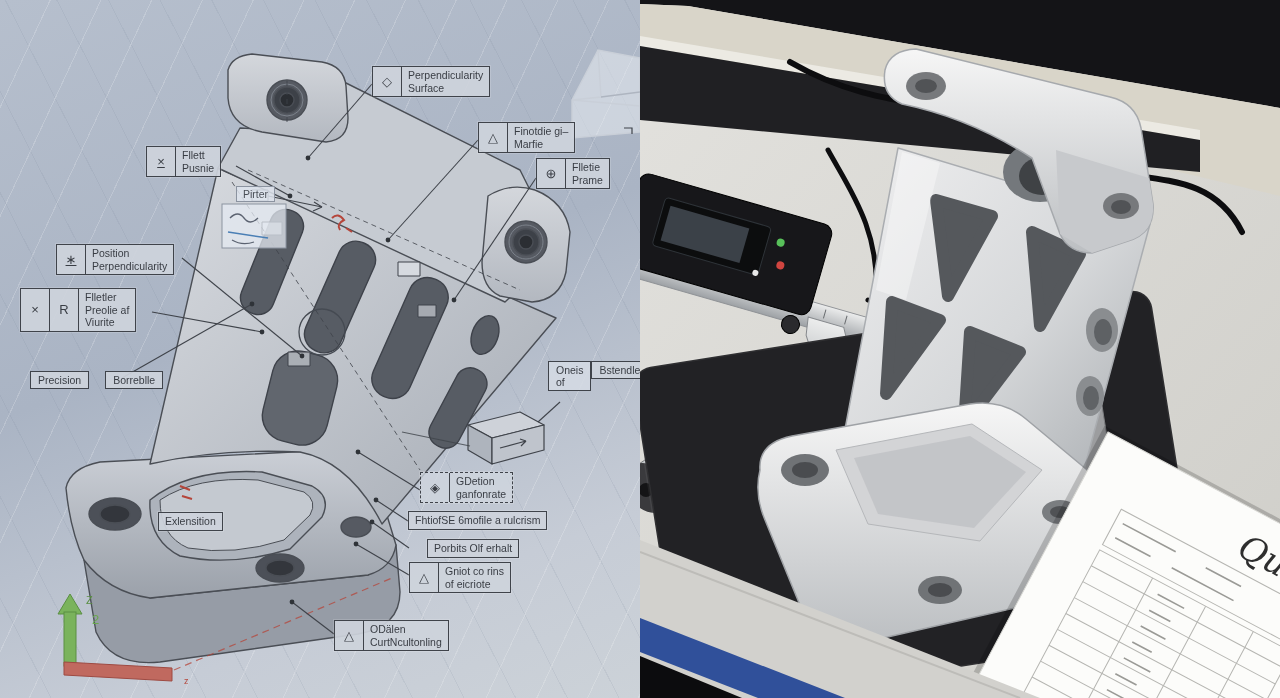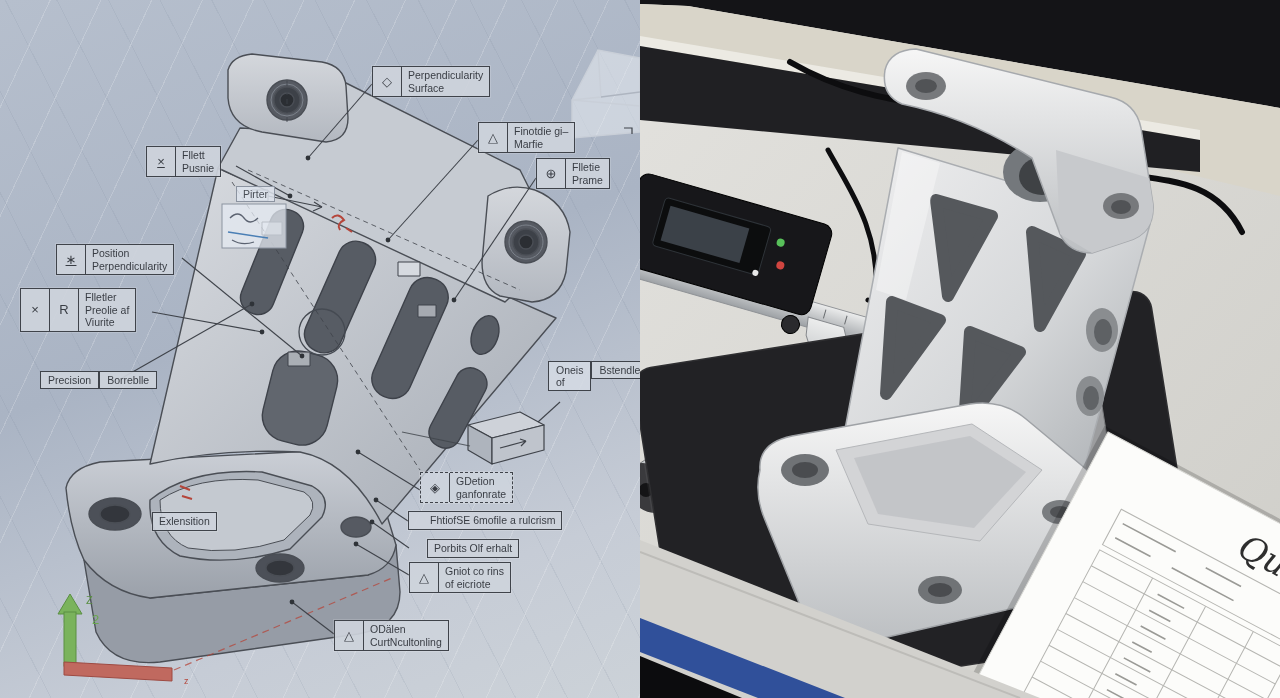--- a/index.html
+++ b/index.html
@@ -220,51 +220,51 @@
       </div>
 
       <div class="lbl" style="left:20px;top:288px;">
         <span class="ic">×</span>
         <span class="ic">R</span>
         <span class="tx">Flletler
 Preolie af
 Viurite</span>
       </div>
 
-      <div class="stack" style="left:40px;top:372px;">
+      <div class="stack" style="left:30px;top:372px;gap:16px;">
         <div class="row">Precision</div>
         <div class="row">Borreblle</div>
       </div>
 
       <div class="stack" style="left:548px;top:362px;">
         <div class="row" style="border-width:1px;background:rgba(213,219,228,0.85);">Oneis of</div>
         <div class="row">Bstendlee</div>
       </div>
 
       <div class="lbl dashed" style="left:420px;top:472px;">
         <span class="ic">◈</span>
         <span class="tx">GDetion
 ganfonrate</span>
       </div>
 
-      <div class="lbl" style="left:408px;top:511px;padding-left:15px;">
+      <div class="lbl" style="left:408px;top:511px;">
         <span class="tx">FhtiofSE 6mofile a rulcrism</span>
       </div>
 
       <div class="lbl" style="left:414px;top:539px;margin-left:13px;">
         <span class="tx">Porbits Olf erhalt</span>
       </div>
 
       <div class="lbl" style="left:409px;top:562px;">
         <span class="ic">△</span>
         <span class="tx">Gniot co rins
 of eicriote</span>
       </div>
 
-      <div class="lbl" style="left:152px;top:512px;">
+      <div class="lbl" style="left:158px;top:512px;">
         <span class="tx">Exlensition</span>
       </div>
 
       <div class="lbl" style="left:334px;top:620px;">
         <span class="ic">△</span>
         <span class="tx">ODälen
 CurtNcultonling</span>
       </div>
     </div>
 

